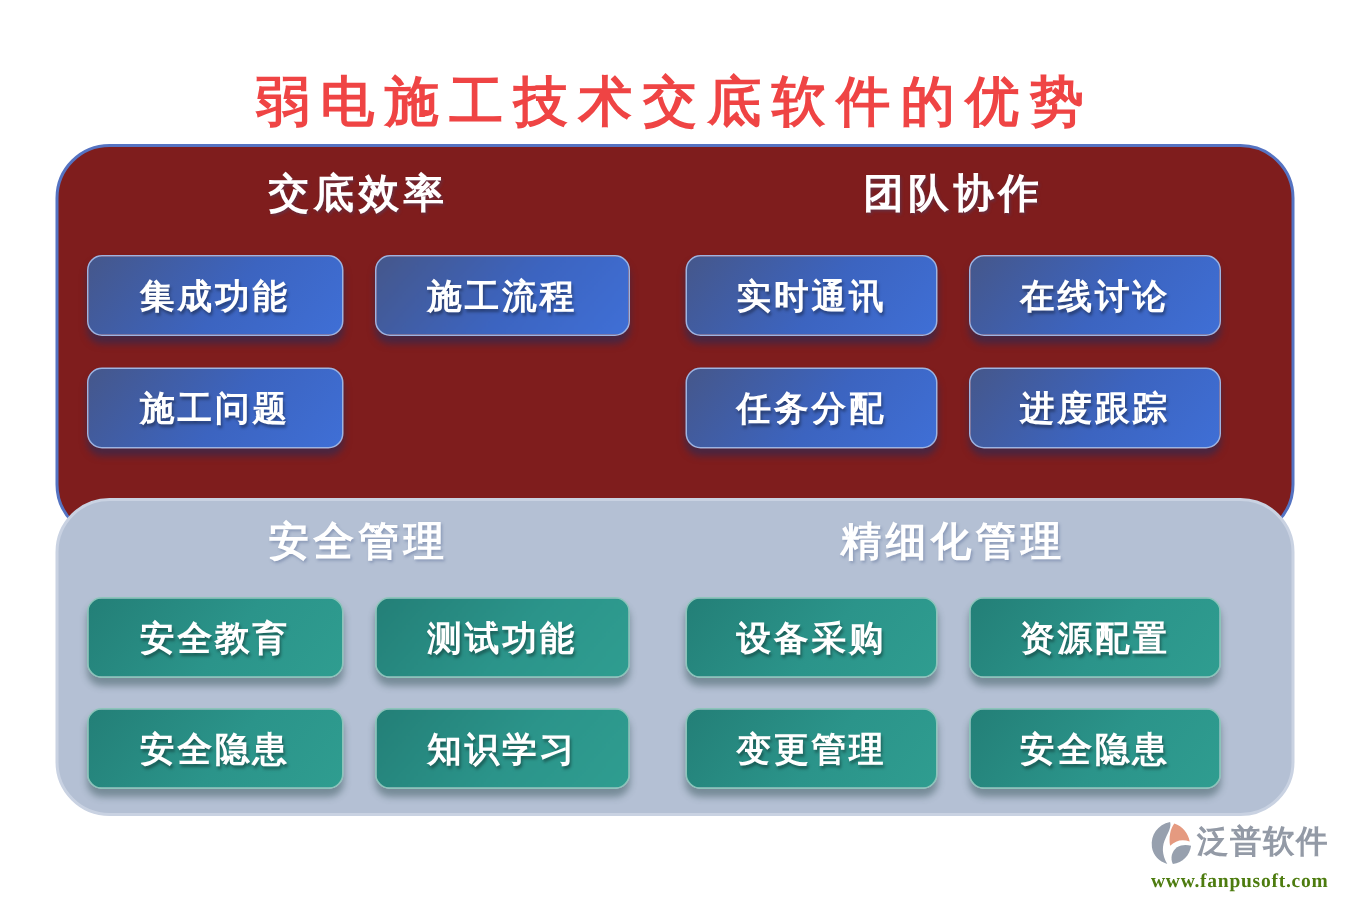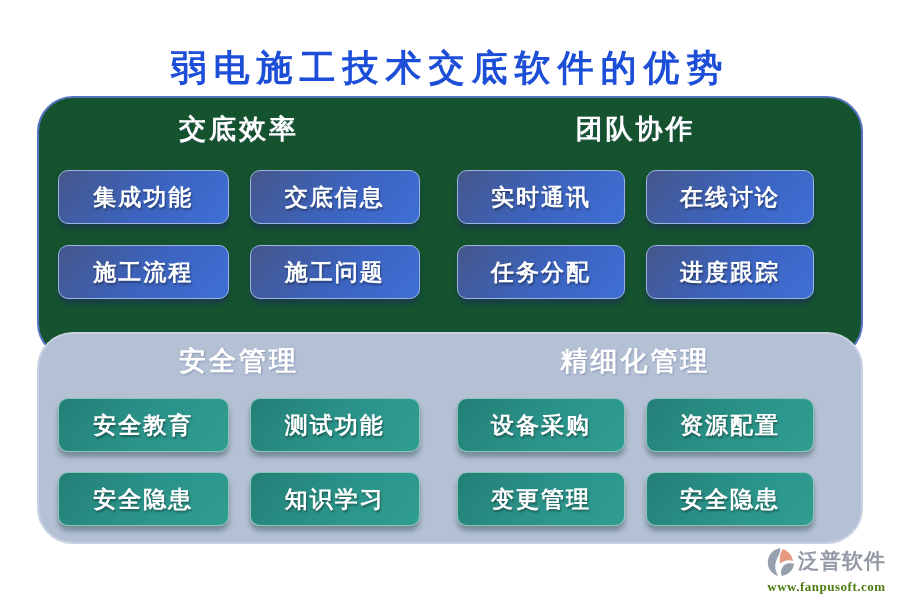--- a/index.html
+++ b/index.html
@@ -2,27 +2,27 @@
 <html><head>
 <meta charset="utf-8">
 <style>
   html,body{margin:0;padding:0;}
   body{
     width:900px;height:600px;background:#ffffff;position:relative;overflow:hidden;
     font-family:"Liberation Serif","DejaVu Serif",serif;
   }
   .title{
     position:absolute;top:44px;left:0;width:900px;margin:0;
-    text-align:center;font-size:36px;font-weight:bold;color:#1d4ed8;
+    text-align:center;font-size:36px;font-weight:bold;color:#ef4444;
     letter-spacing:7px;white-space:nowrap;
   }
   .panel{
     position:absolute;left:37px;width:826px;border-radius:36px;box-sizing:border-box;
   }
-  .panel-top{top:96px;height:263px;background:#14532d;border:2px solid #5573c2;}
+  .panel-top{top:96px;height:263px;background:#7f1d1d;border:2px solid #5573c2;}
   .panel-bottom{top:332px;height:212px;background:#b4c0d4;border:2px solid #c9d2e2;}
   .group{position:absolute;top:0;}
   .g-left{left:19px;width:362px;}
   .g-right{left:418px;width:357px;}
   .group-header{
     text-align:center;font-size:27px;font-weight:bold;color:#ffffff;
     line-height:38px;letter-spacing:3px;
     text-shadow:1px 1px 2px rgba(60,80,130,0.35);
   }
   .panel-top .group-header{margin-top:12px;}
@@ -64,21 +64,20 @@
 </head>
 <body>
 
 <h1 class="title">弱电施工技术交底软件的优势</h1>
 
 <section class="panel panel-top">
   <div class="group g-left">
     <div class="group-header">交底效率</div>
     <div class="btn-grid">
       <div class="btn btn-blue">集成功能</div>
-      <div class="btn btn-blue">交底信息</div>
       <div class="btn btn-blue">施工流程</div>
       <div class="btn btn-blue">施工问题</div>
     </div>
   </div>
   <div class="group g-right">
     <div class="group-header">团队协作</div>
     <div class="btn-grid">
       <div class="btn btn-blue">实时通讯</div>
       <div class="btn btn-blue">在线讨论</div>
       <div class="btn btn-blue">任务分配</div>

